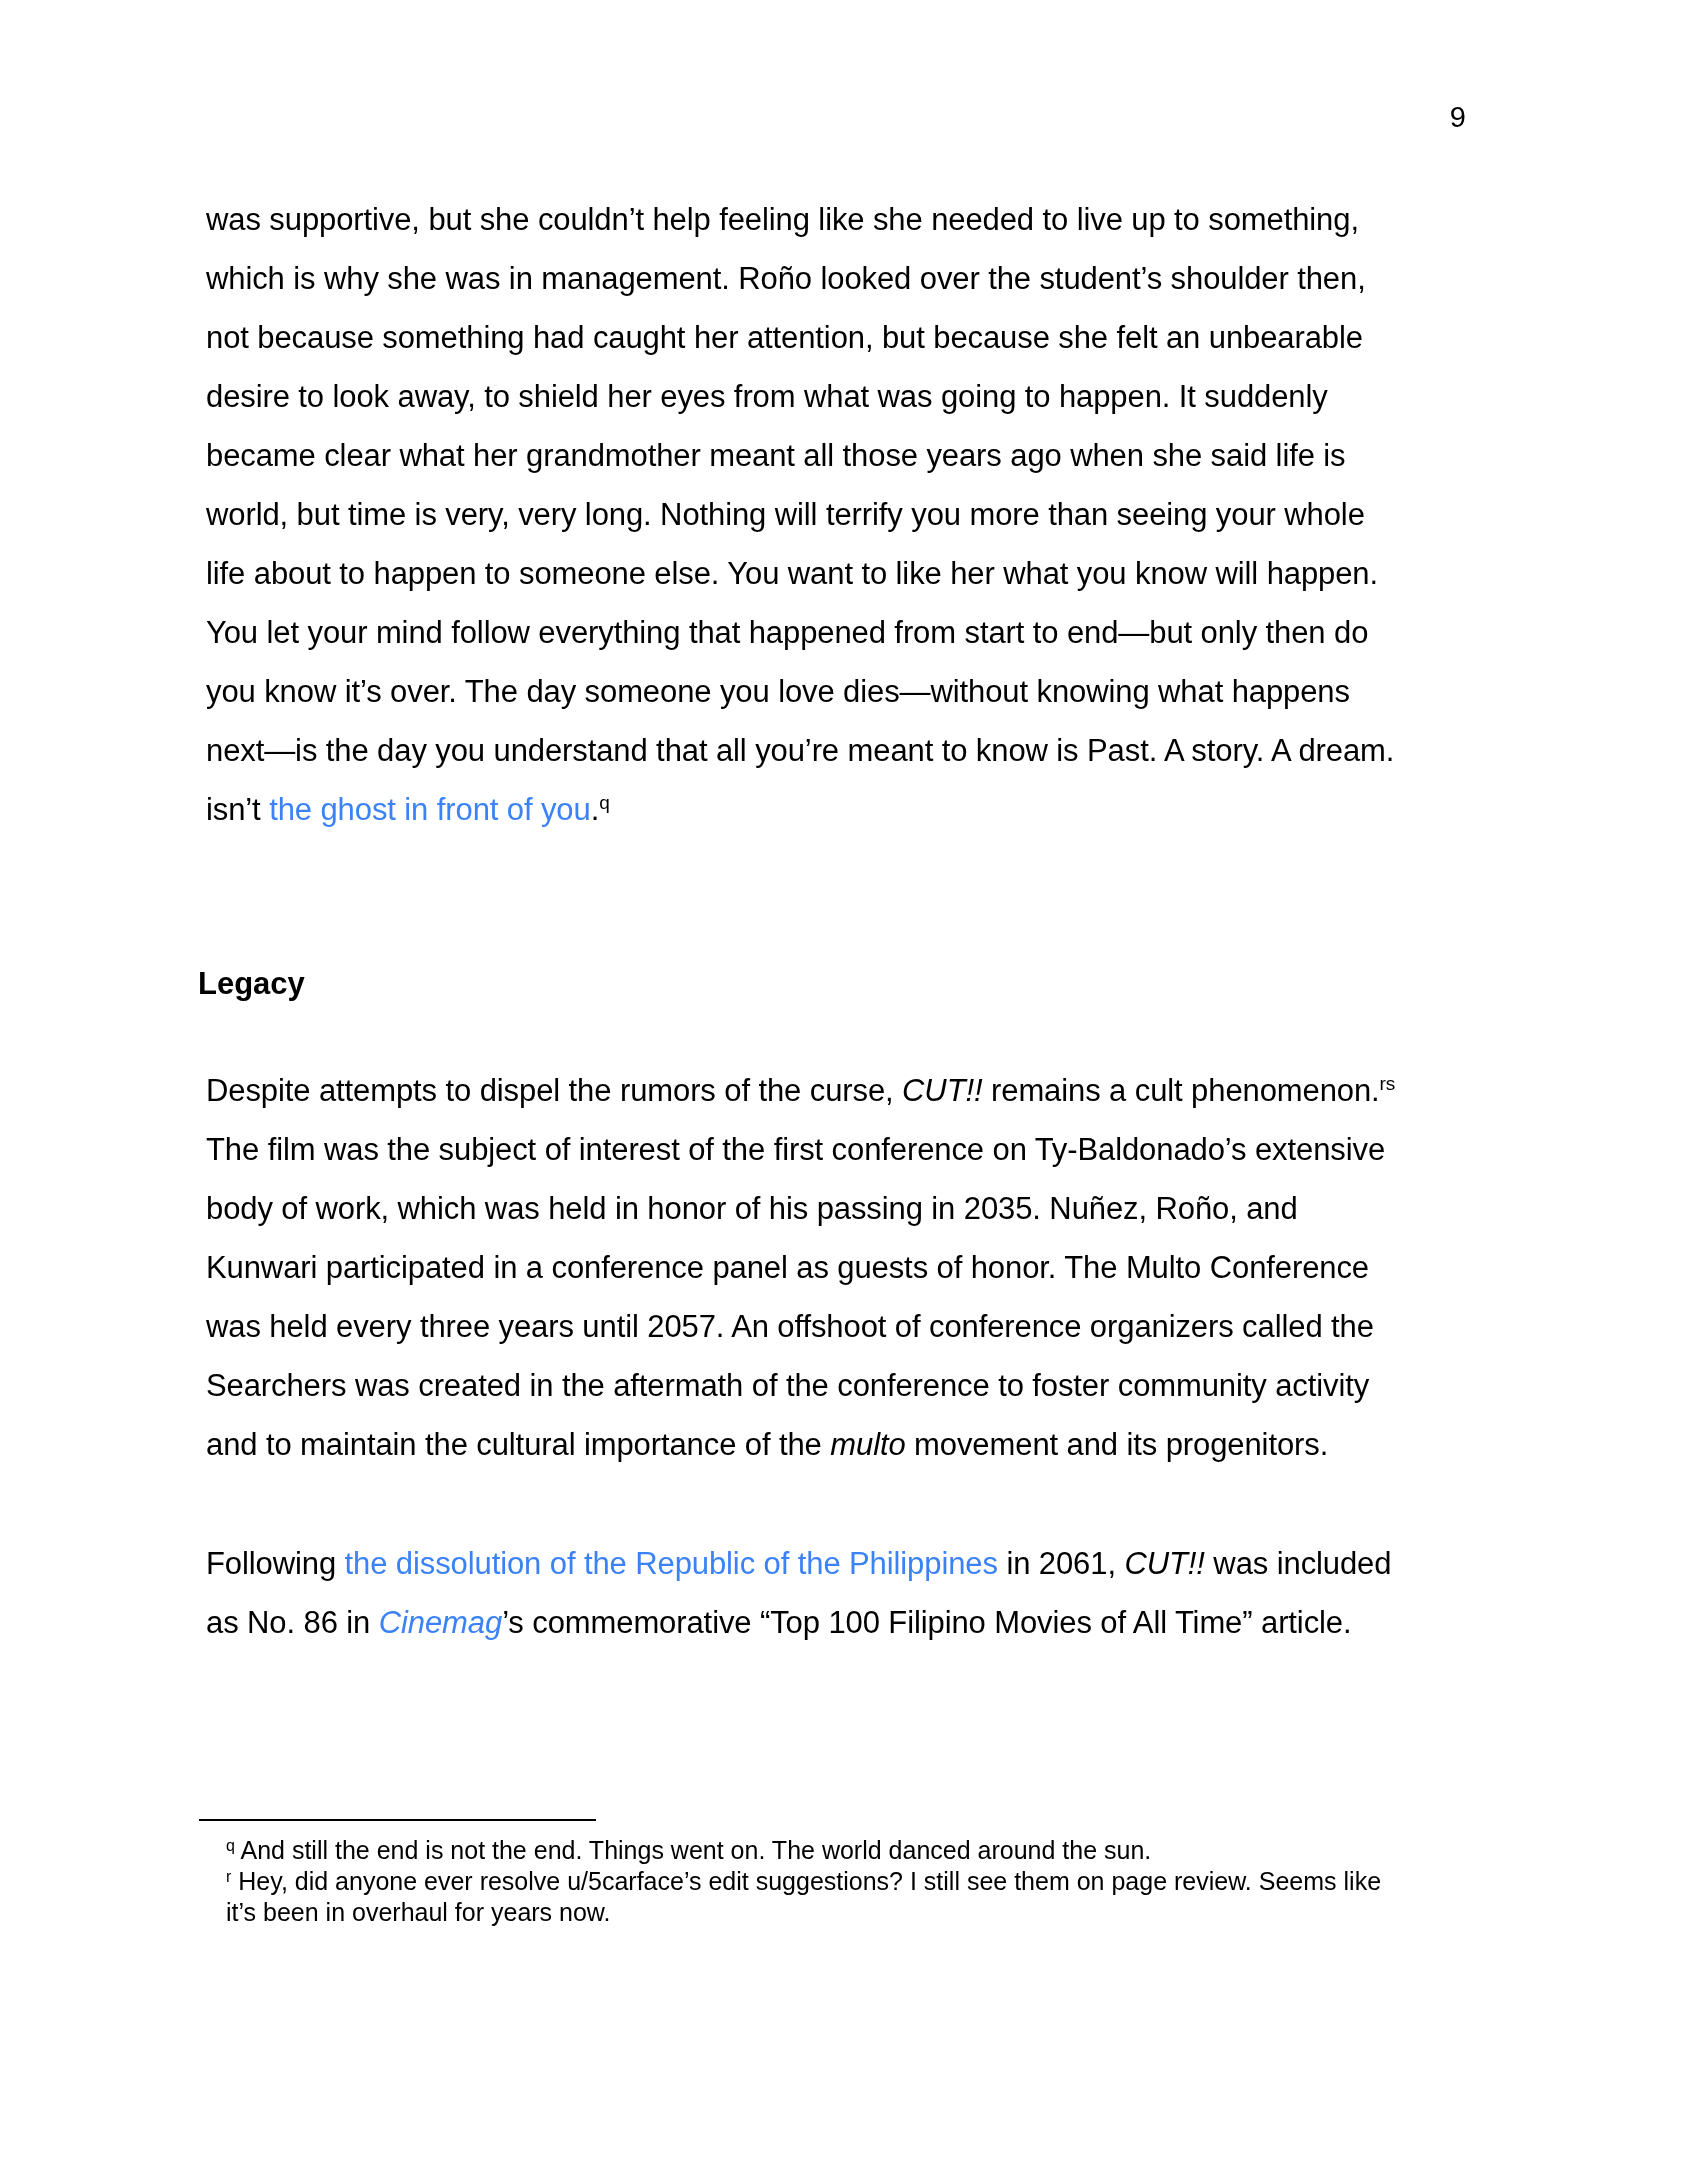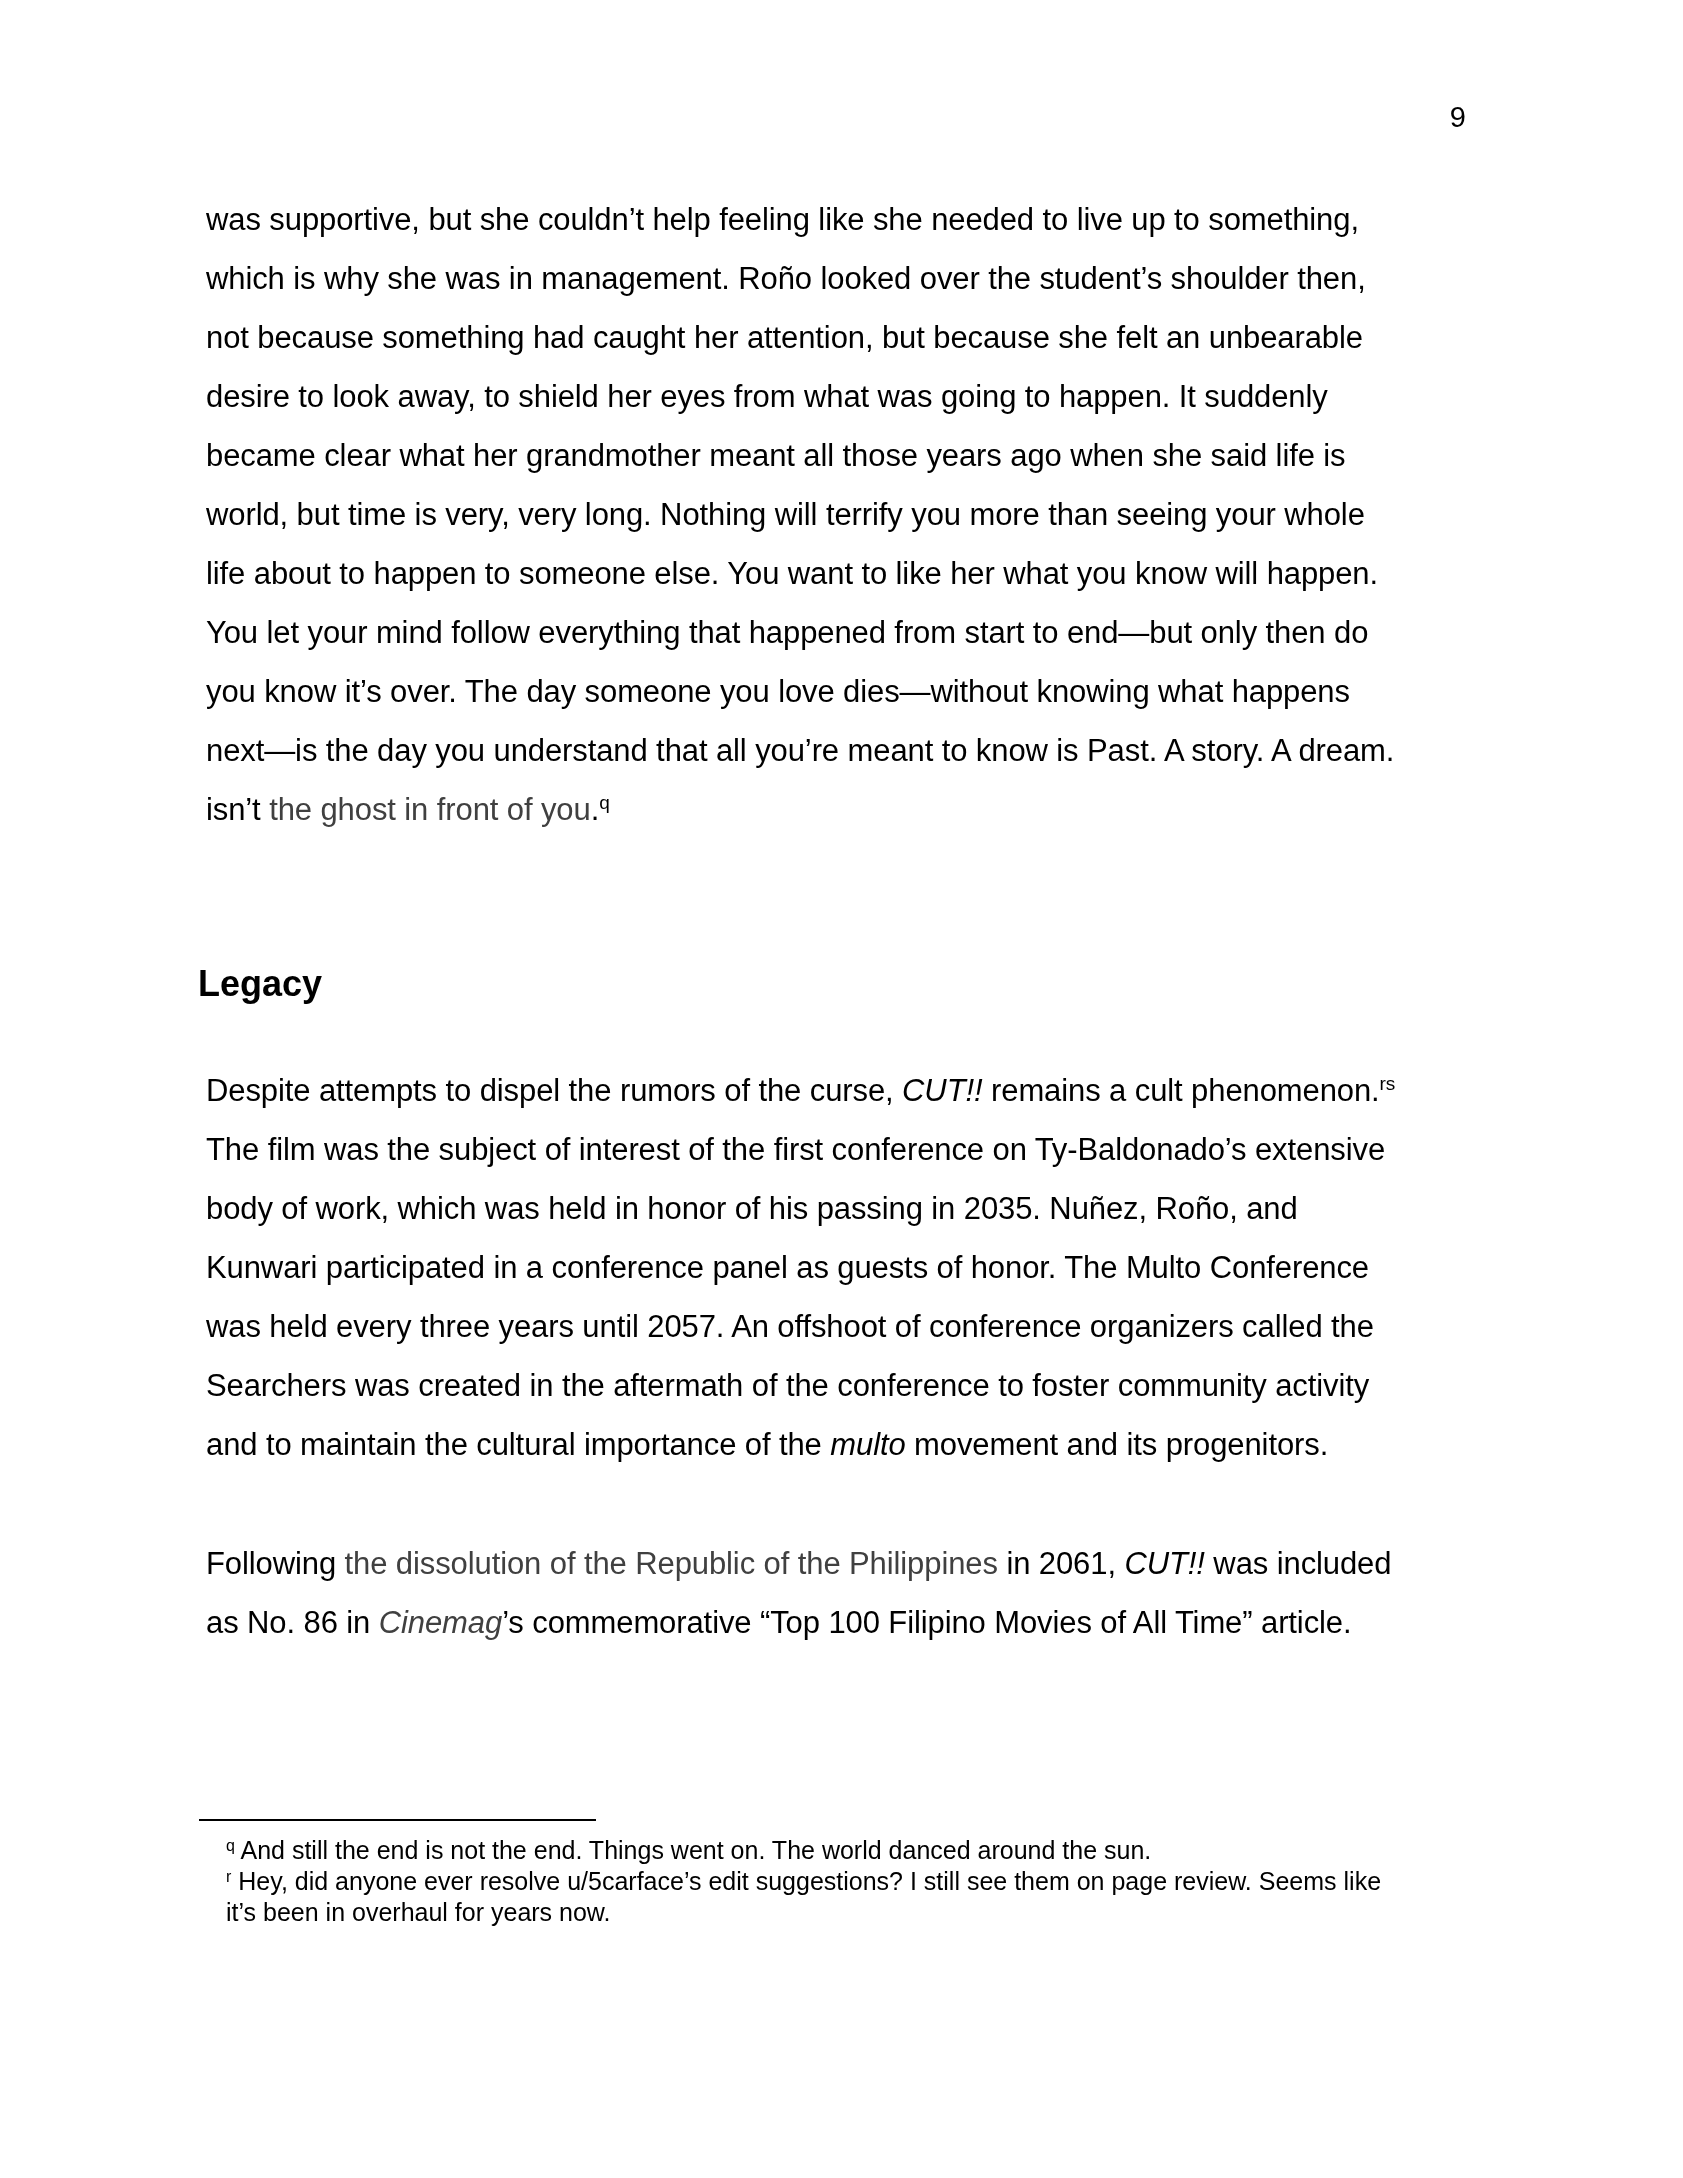--- a/index.html
+++ b/index.html
@@ -32,35 +32,35 @@
       line-height: 59px;
       letter-spacing: -0.1px;
       white-space: nowrap;
       margin-left: 8px;
     }
     .line {
       display: block;
       height: 59px;
     }
     .link {
-      color: #404040;
+      color: #3b82f6;
       text-decoration: none;
       cursor: pointer;
     }
     .ital { font-style: italic; }
     .sup {
       font-size: 19px;
       vertical-align: 11px;
       line-height: 0;
     }
     .heading {
       position: absolute;
       left: 198px;
       top: 954px;
-      font-size: 36px;
+      font-size: 31px;
       line-height: 59px;
       font-weight: bold;
     }
     .footnote-rule {
       position: absolute;
       left: 199px;
       top: 1819px;
       width: 397px;
       height: 2px;
       background: #000000;

